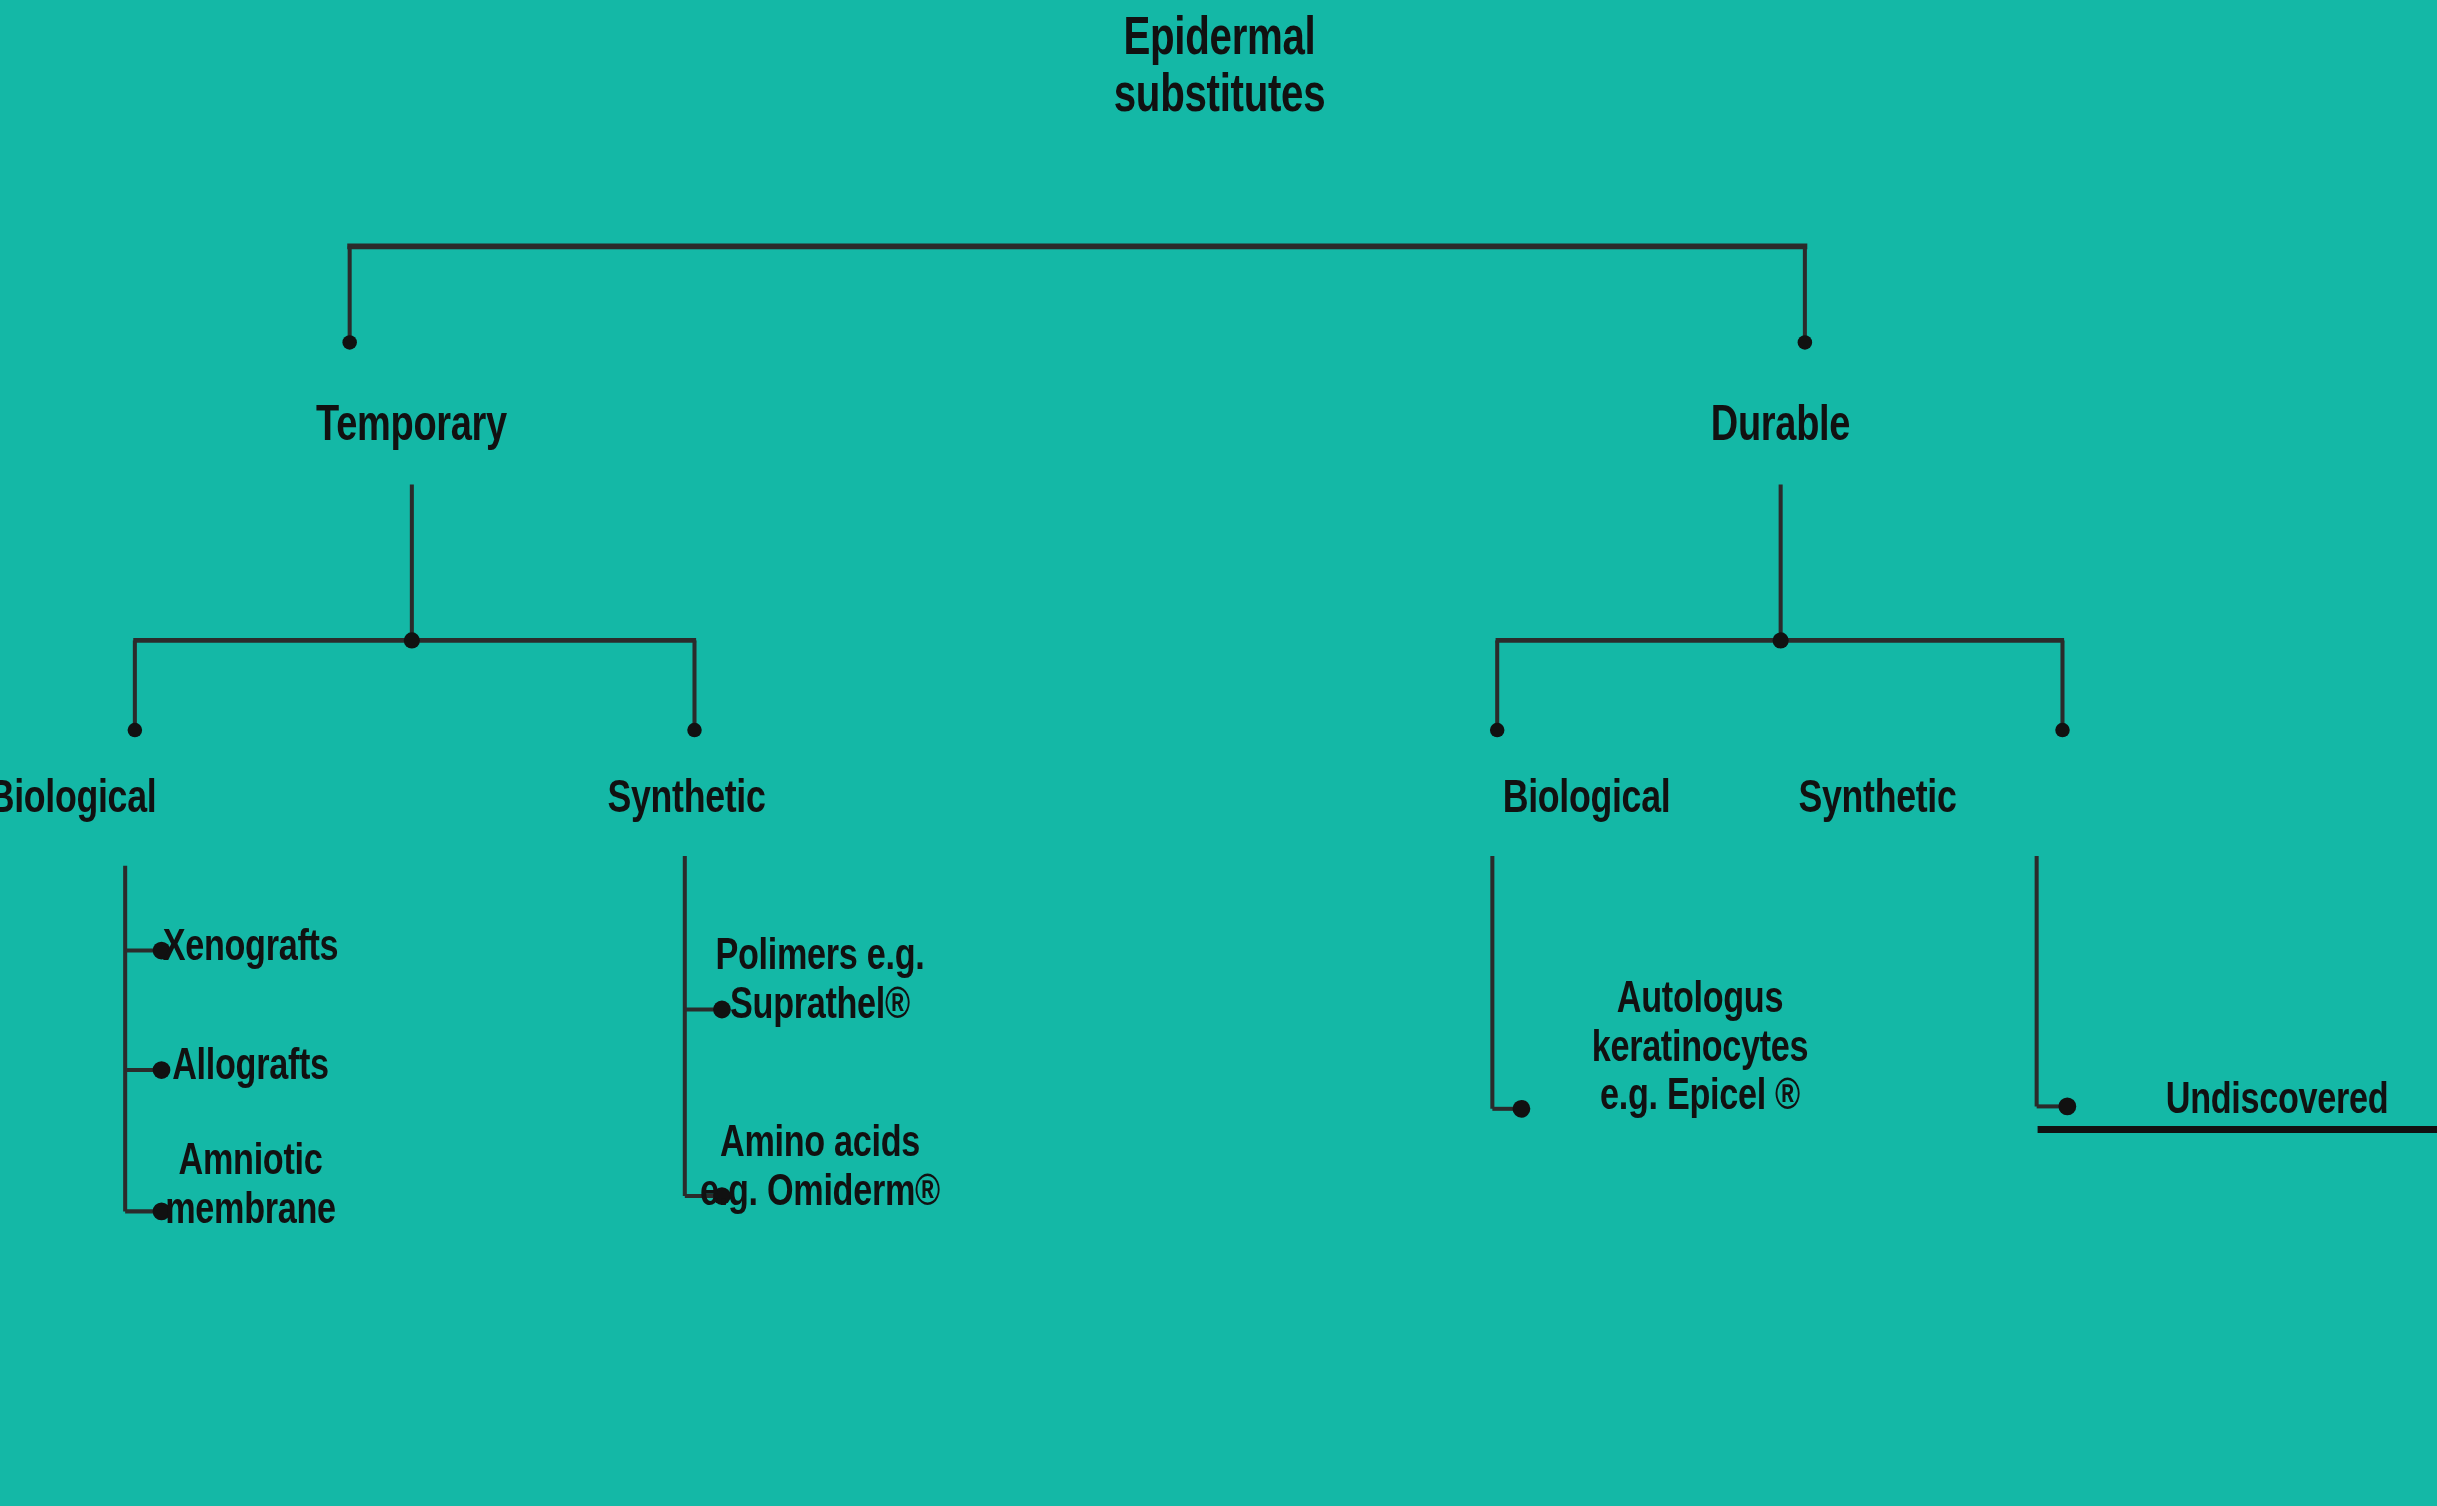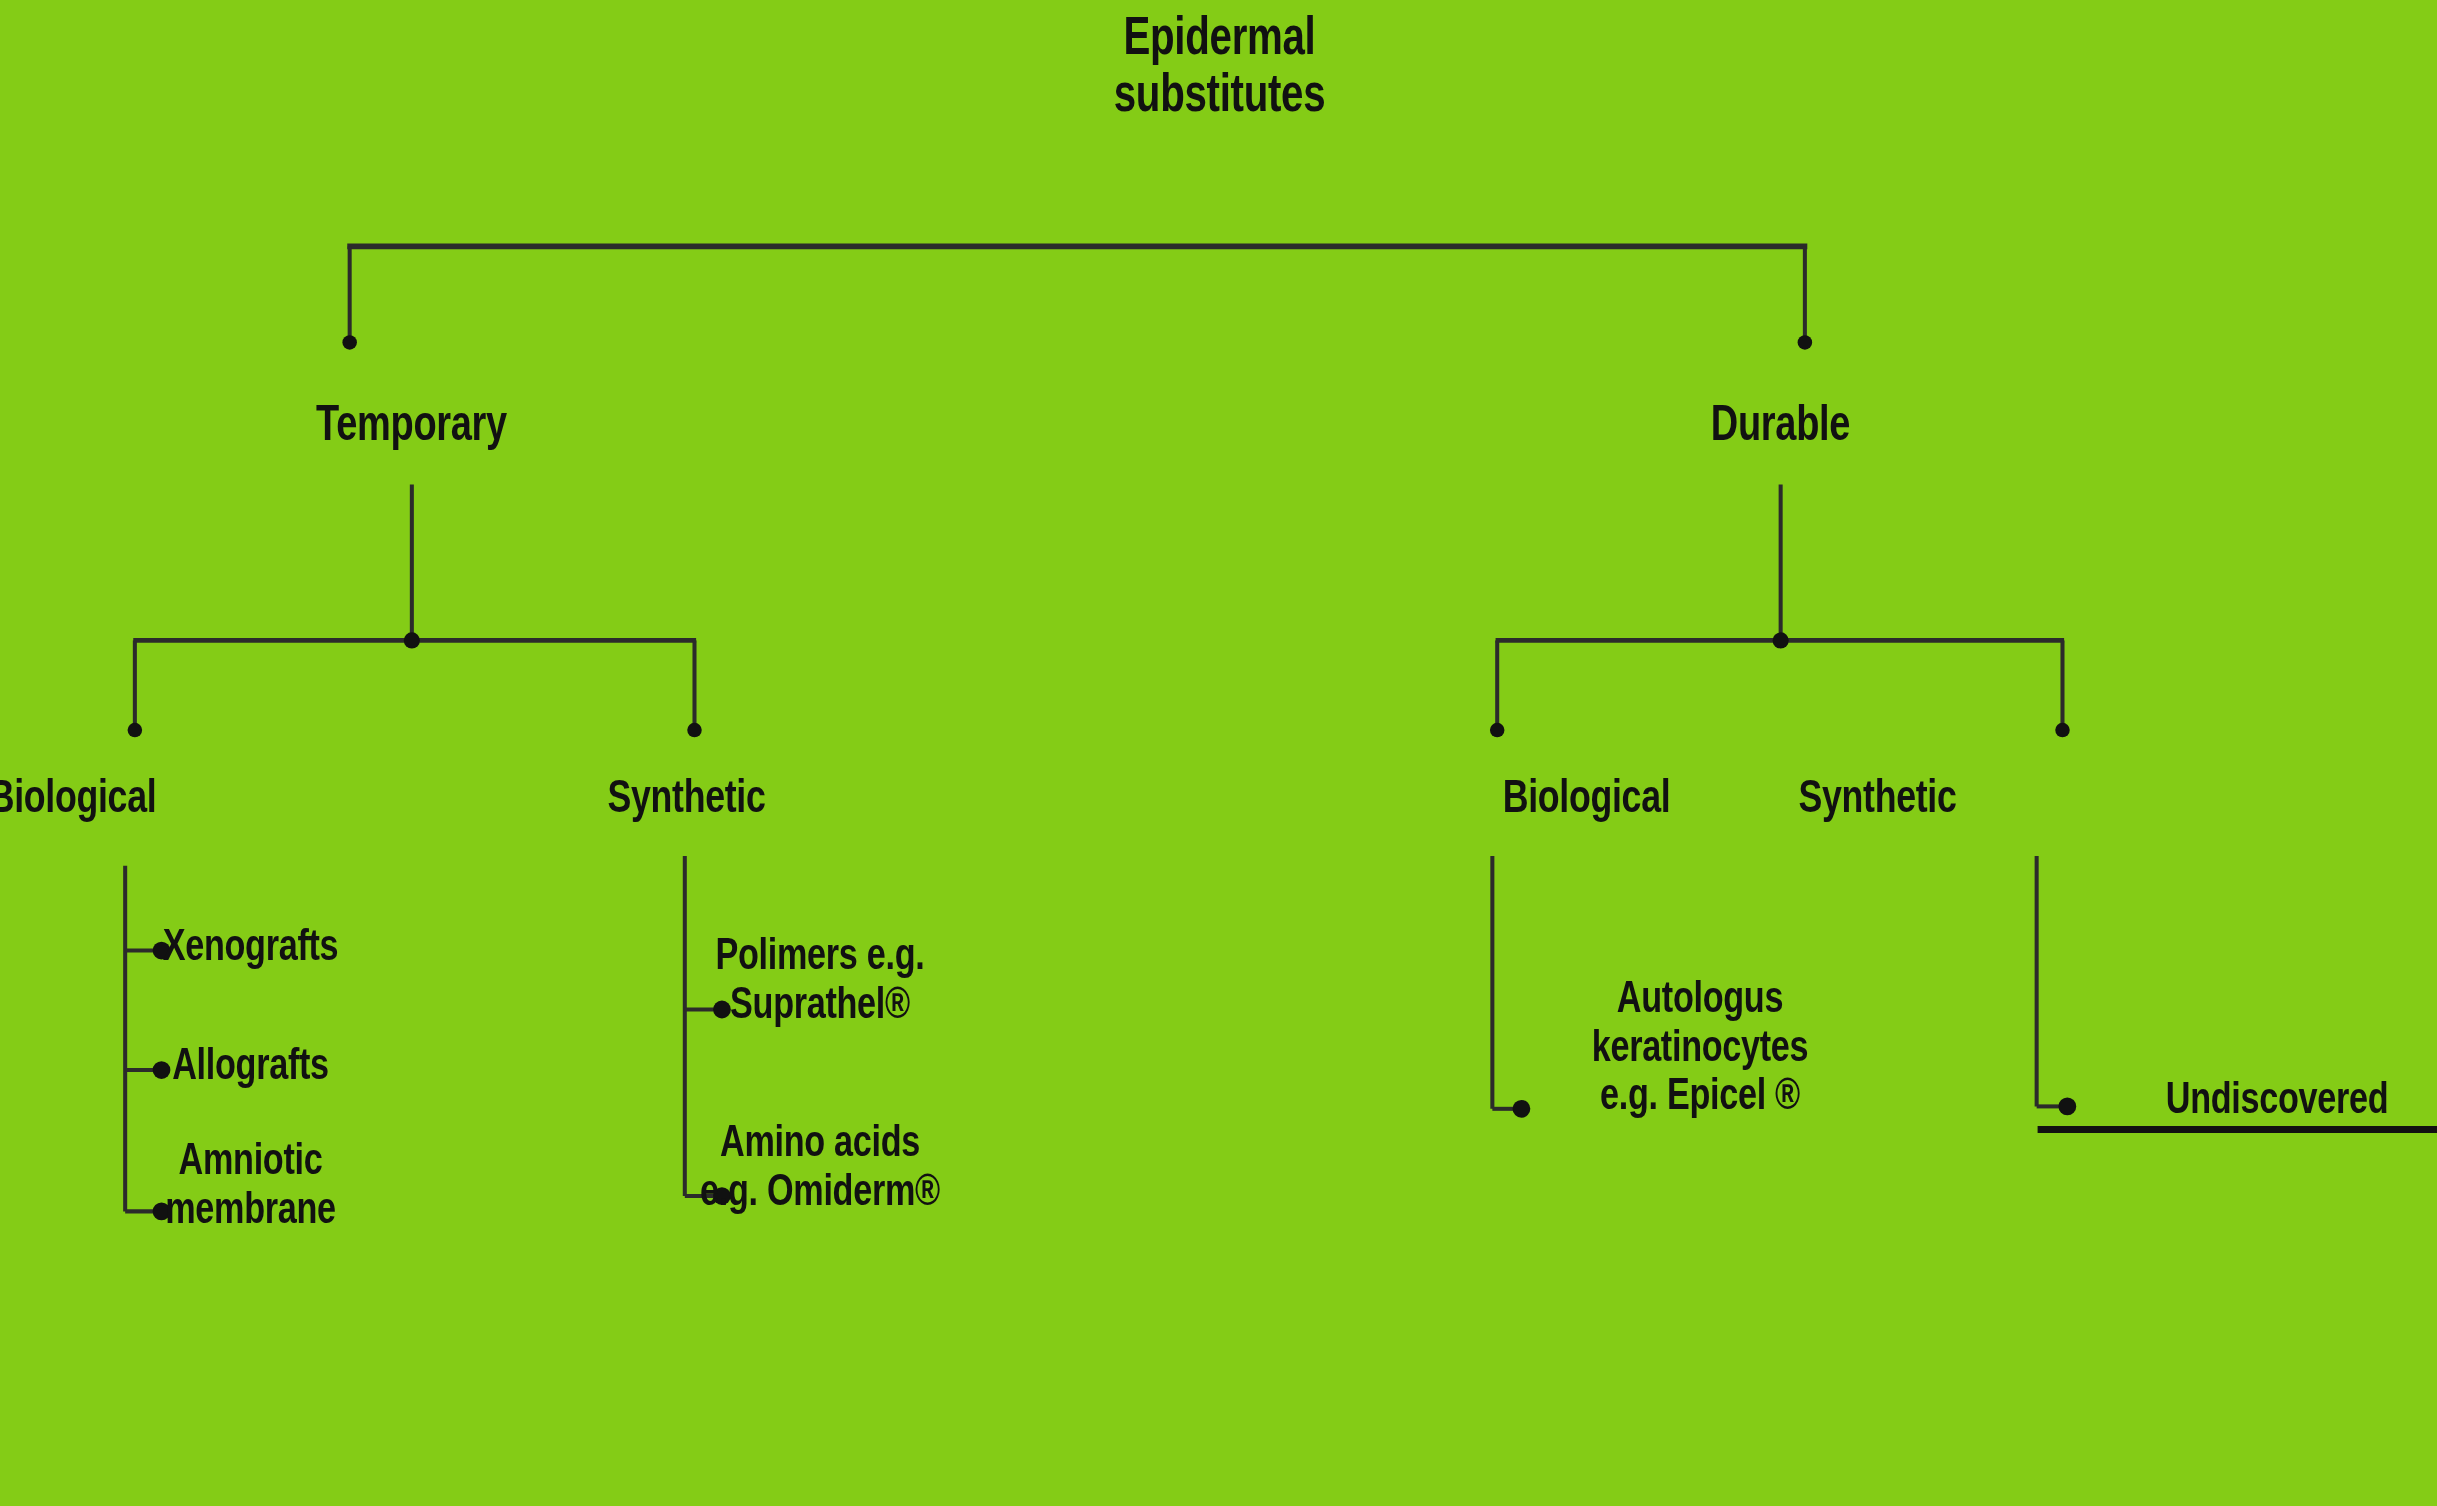--- a/index.html
+++ b/index.html
@@ -4,21 +4,21 @@
 <style>
   html, body {
     margin: 0;
     padding: 0;
     background: #ffffff;
   }
   #page {
     position: relative;
     width: 2438px;
     height: 1507px;
-    background: #84cc16;
+    background: #14b8a6;
     overflow: hidden;
     font-family: "Liberation Sans", "DejaVu Sans", sans-serif;
   }
   #edges {
     position: absolute;
     left: 0;
     top: 0;
     width: 2438px;
     height: 1507px;
   }

